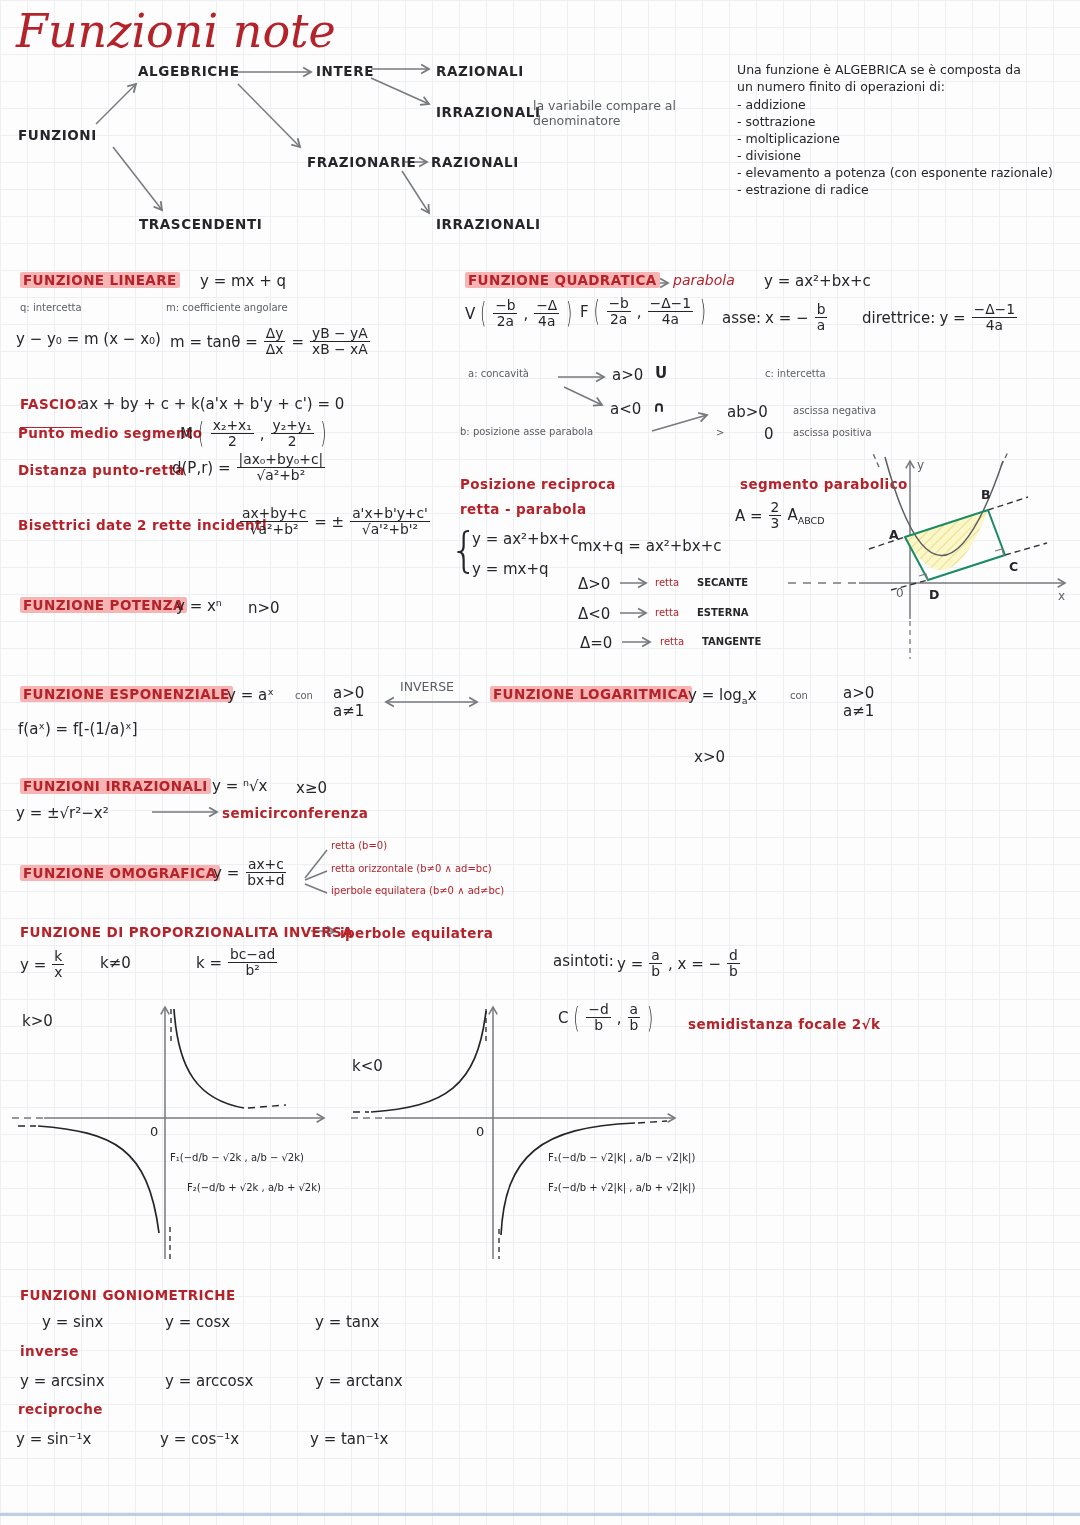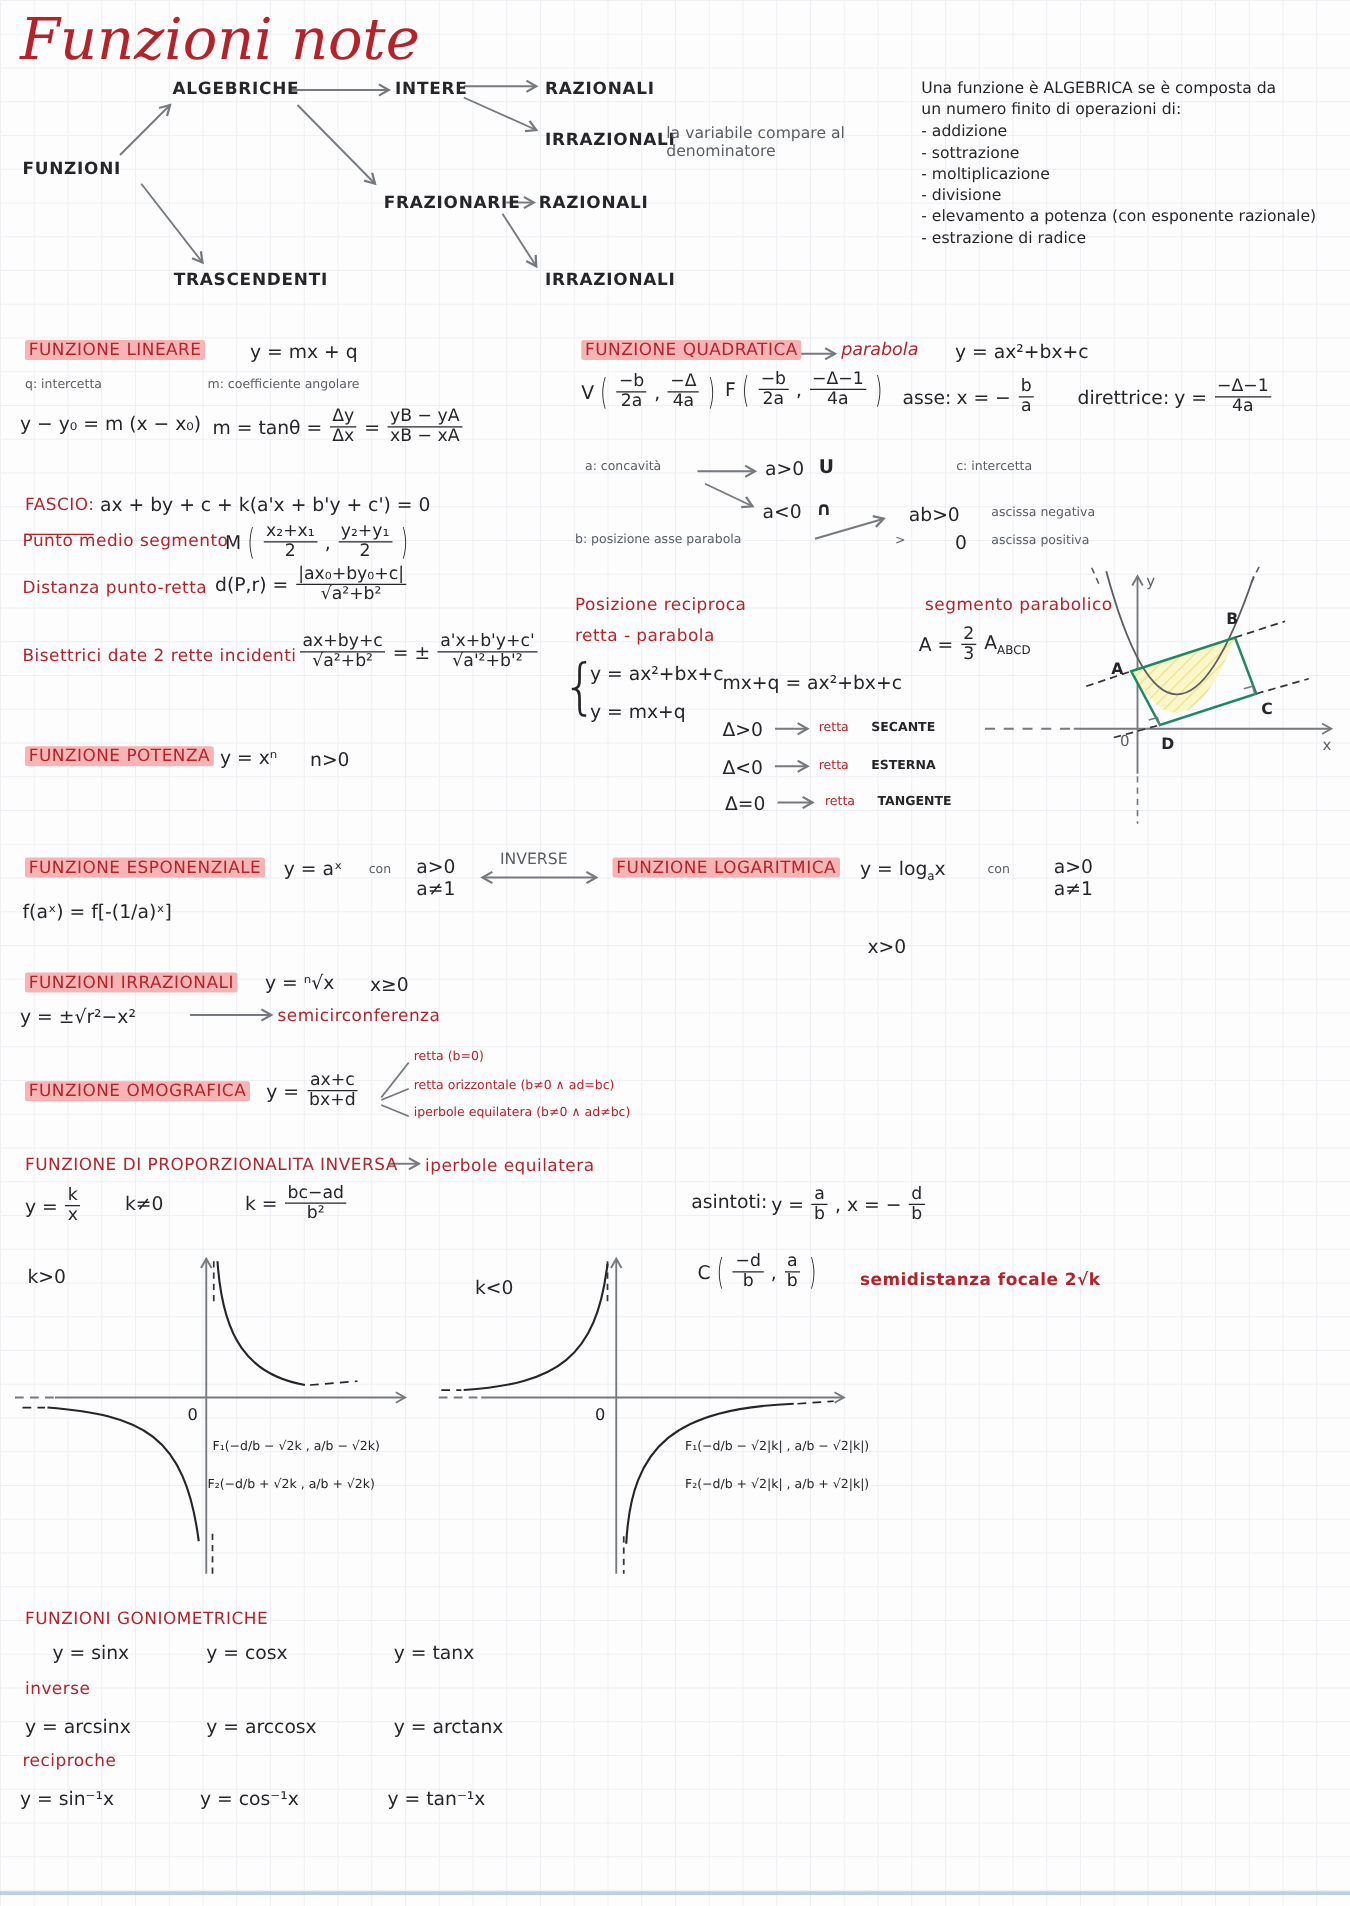--- a/index.html
+++ b/index.html
@@ -3,21 +3,21 @@
 <meta charset="utf-8">
 <style>
   html,body{margin:0;padding:0;background:#e8e8e8;}
   #page{position:relative;width:1080px;height:1525px;margin:0 auto;overflow:hidden;
     background-color:#fdfdfe;
     background-image:linear-gradient(#edeff2 1px,transparent 1px),linear-gradient(90deg,#edeff2 1px,transparent 1px);
     background-size:27px 27px;
     font-family:"DejaVu Sans",sans-serif;color:#26262a;}
   .abs{position:absolute;white-space:nowrap;}
   .title{font-family:"DejaVu Serif",serif;font-style:italic;font-size:46px;color:#b5232a;}
-  .h{color:#b5232a;font-weight:normal;font-size:13.5px;letter-spacing:.4px;}
+  .h{color:#b5232a;font-weight:bold;font-size:13.5px;letter-spacing:.4px;}
   .hl{background:#f7b4b4;padding:0 3px;border-radius:2px;}
   .red{color:#b5232a;}
   .gray{color:#5a5e63;}
   .node{font-size:13.5px;font-weight:600;letter-spacing:.6px;}
   .f{font-size:15px;}
   .fs{font-size:10px;}
   .small{font-size:12.5px;}
   .row{display:inline-flex;align-items:center;gap:4px;}
   .frac{display:inline-flex;flex-direction:column;align-items:center;vertical-align:middle;line-height:1.1;margin:0 2px;font-size:.92em;}
   .frac>span:first-child{border-bottom:1.4px solid currentColor;padding:0 2px;}
@@ -329,21 +329,21 @@
         <span>b</span>
       </span>
     <span>,  x = −</span>
     <span class="frac">
         <span>d</span>
         <span>b</span>
       </span>
   </div>
 
   <div class="abs f" style="left:22px;top:1012px;">k&gt;0</div>
-  <div class="abs f" style="left:352px;top:1021px;margin-left:28px;">k&lt;0</div>
+  <div class="abs f" style="left:352px;top:1057px;">k&lt;0</div>
   <div class="abs row f" style="left:558px;top:1002px;">
     <span>C</span>
     <span class="bp">(</span>
     <span class="frac">
         <span>−d</span>
         <span>b</span>
       </span>
     <span>,</span>
     <span class="frac">
         <span>a</span>
@@ -383,21 +383,21 @@
     <line x1="141" y1="14" x2="141" y2="46" stroke="#33353a" stroke-width="1.4" stroke-dasharray="5 4"></line>
     <line x1="154" y1="234" x2="154" y2="264" stroke="#33353a" stroke-width="1.4" stroke-dasharray="5 4"></line>
     <line x1="8" y1="117" x2="24" y2="117" stroke="#26262a" stroke-width="1.4" stroke-dasharray="7 5"></line>
     <path d="M26,117 C100,112 132,92 141,16" fill="none" stroke="#26262a" stroke-width="1.7"></path>
     <path d="M156,240 C160,160 196,132 290,128" fill="none" stroke="#26262a" stroke-width="1.7"></path>
     <line x1="293" y1="128" x2="322" y2="126" stroke="#26262a" stroke-width="1.4" stroke-dasharray="7 5"></line>
     <text x="131" y="141" font-size="13" fill="#26262a">0</text>
   </svg>
 
   <div class="abs fs" style="left:170px;top:1152px;">F₁(−d/b − √2k ,  a/b − √2k)</div>
-  <div class="abs fs" style="left:166px;top:1182px;">F₂(−d/b + √2k ,  a/b + √2k)</div>
+  <div class="abs fs" style="left:187px;top:1182px;">F₂(−d/b + √2k ,  a/b + √2k)</div>
   <div class="abs fs" style="left:548px;top:1152px;">F₁(−d/b − √2|k| ,  a/b − √2|k|)</div>
   <div class="abs fs" style="left:548px;top:1182px;">F₂(−d/b + √2|k| ,  a/b + √2|k|)</div>
 
   <div class="abs h" style="left:20px;top:1287px;">FUNZIONI GONIOMETRICHE</div>
   <div class="abs f" style="left:22px;top:1313px;margin-left:20px;">y = sinx</div>
   <div class="abs f" style="left:165px;top:1313px;">y = cosx</div>
   <div class="abs f" style="left:315px;top:1313px;">y = tanx</div>
   <div class="abs h" style="left:20px;top:1343px;">inverse</div>
   <div class="abs f" style="left:20px;top:1372px;">y = arcsinx</div>
   <div class="abs f" style="left:165px;top:1372px;">y = arccosx</div>

